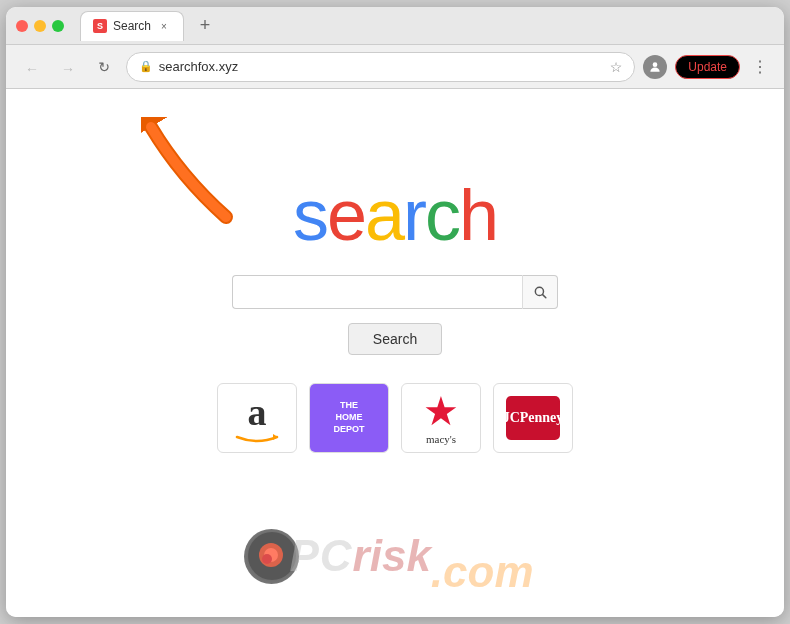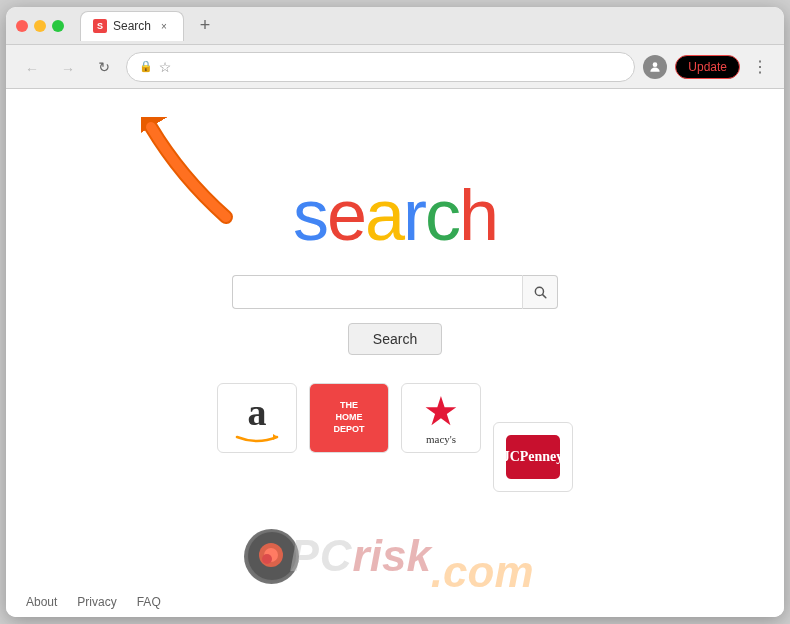--- a/index.html
+++ b/index.html
@@ -287,21 +287,21 @@
       align-items: center;
       justify-content: center;
       cursor: pointer;
       overflow: hidden;
     }
 
     .amazon-tile-bg { background: white; }
 
     
     .homedepot-tile {
-      background: #ef4444;
+      background: #8b5cf6;
       width: 100%;
       height: 100%;
       display: flex;
       align-items: center;
       justify-content: center;
     }
 
     .homedepot-logo-text {
       color: white;
       font-size: 9px;
@@ -410,20 +410,21 @@
     </div>
   </div>
 
   <div class="nav-bar">
     <div class="nav-btn disabled" title="Back">←</div>
     <div class="nav-btn disabled" title="Forward">→</div>
     <div class="nav-btn" title="Reload">↻</div>
 
     <div class="address-bar">
       <span class="lock-icon">🔒</span>
+      <span class="address-text">searchfox.xyz</span>
       <span class="star-icon">☆</span>
     </div>
 
     <div class="profile-icon">
       <svg width="14" height="14" viewBox="0 0 24 24" fill="white">
           <circle cx="12" cy="8" r="4"></circle>
           <path d="M4 20c0-4 3.6-7 8-7s8 3 8 7"></path>
         </svg>
     </div>
     <button class="update-btn">Update</button>
@@ -479,33 +480,28 @@
         </div>
       </div>
 
       <div class="shortcut-tile">
         <div style="display:flex;flex-direction:column;align-items:center;gap:2px;">
           <span class="macys-star">★</span>
           <span style="font-size:11px;color:#333;font-family:Georgia,serif;">macy's</span>
         </div>
       </div>
 
-      <div class="shortcut-tile" style="padding:12px;margin-top:39px;">
+      <div class="shortcut-tile" style="padding:12px;">
         <div class="jcp-tile">
           <span class="jcp-text">JCPenney</span>
         </div>
       </div>
 
     </div>
 
-    <div class="footer-links">
-      <a class="footer-link">About</a>
-      <a class="footer-link">Privacy</a>
-      <a class="footer-link">FAQ</a>
-    </div>
 
     <div class="watermark">
       <div style="display:flex;align-items:center;gap:0;">
         <div class="pcrisk-logo">
           <div style="width:48px;height:48px;border-radius:50%;background:#111;display:flex;align-items:center;justify-content:center;">
             <svg width="30" height="30" viewBox="0 0 30 30">
               <circle cx="14" cy="14" r="12" fill="#cc2200"></circle>
               <circle cx="14" cy="14" r="7" fill="#ff4422"></circle>
               <circle cx="10" cy="18" r="5" fill="#cc0000"></circle>
             </svg>

